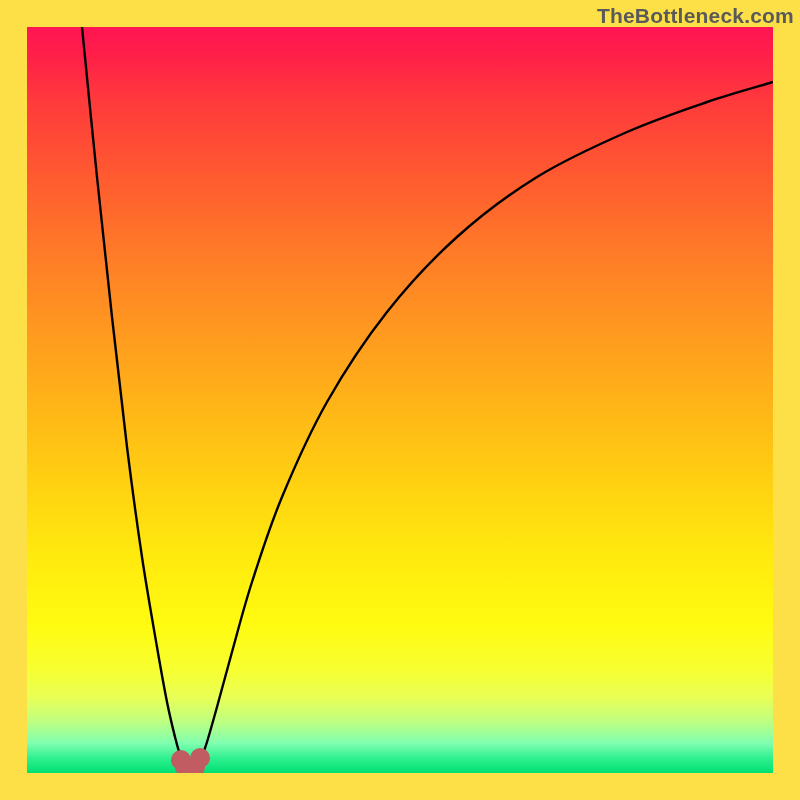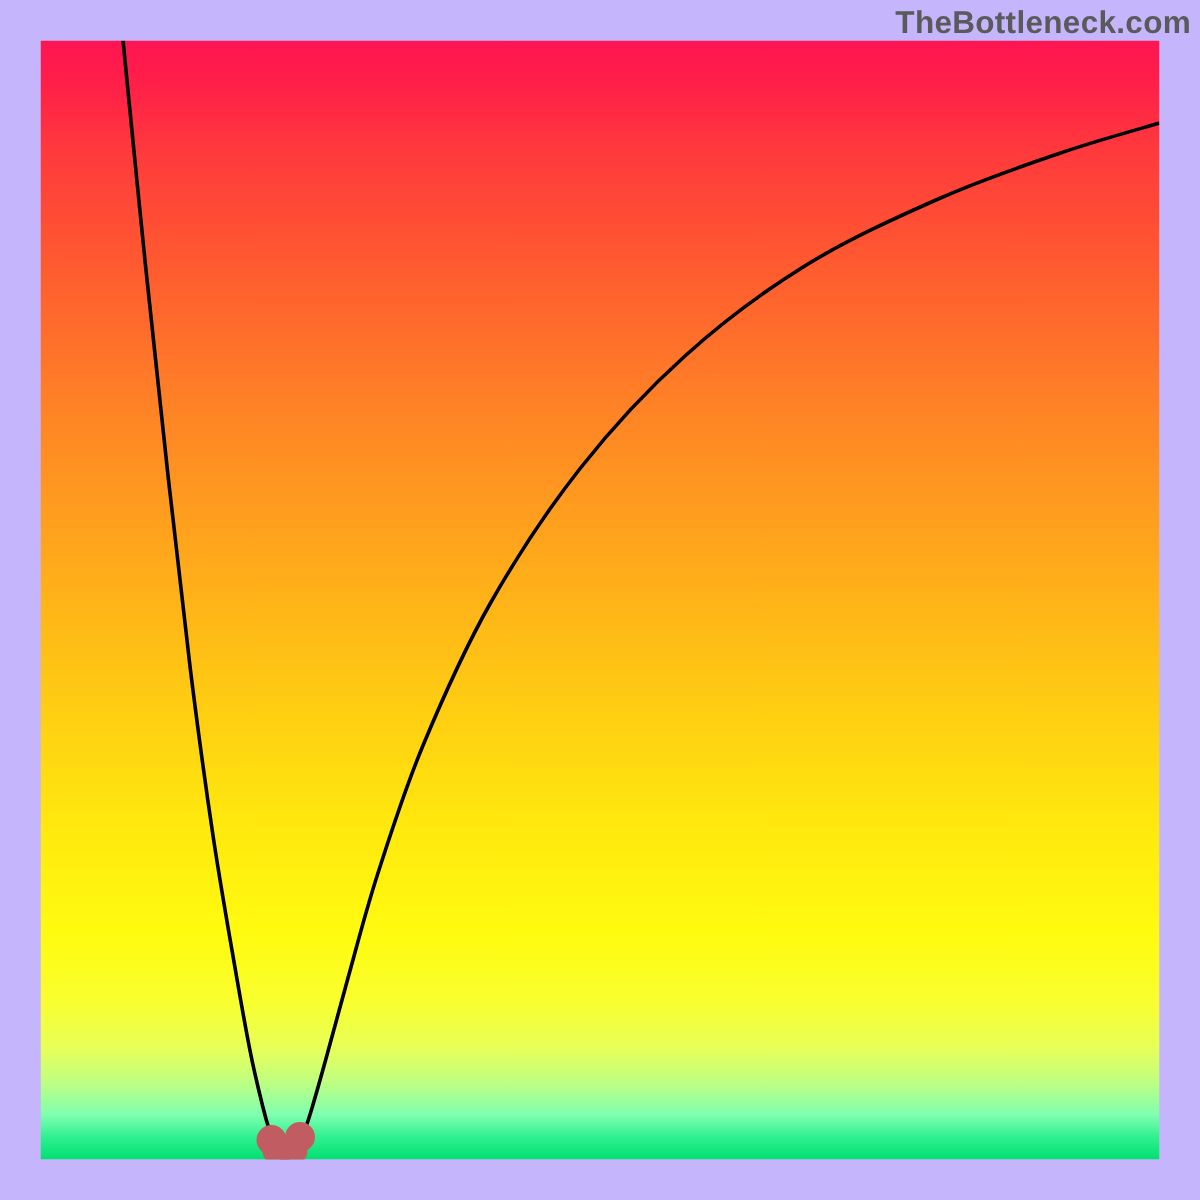--- a/index.html
+++ b/index.html
@@ -8,21 +8,21 @@
     width: 800px;
     height: 800px;
     background: #000;
     font-family: Arial, Helvetica, sans-serif;
   }
   .frame {
     position: absolute;
     left: 0; top: 0;
     width: 800px;
     height: 800px;
-    background: #c4b5fd;
+    background: #fde047;
   }
   .plot {
     position: absolute;
     left: 27px;
     top: 27px;
     width: 746px;
     height: 746px;
     overflow: hidden;
   }
   .gradient {

